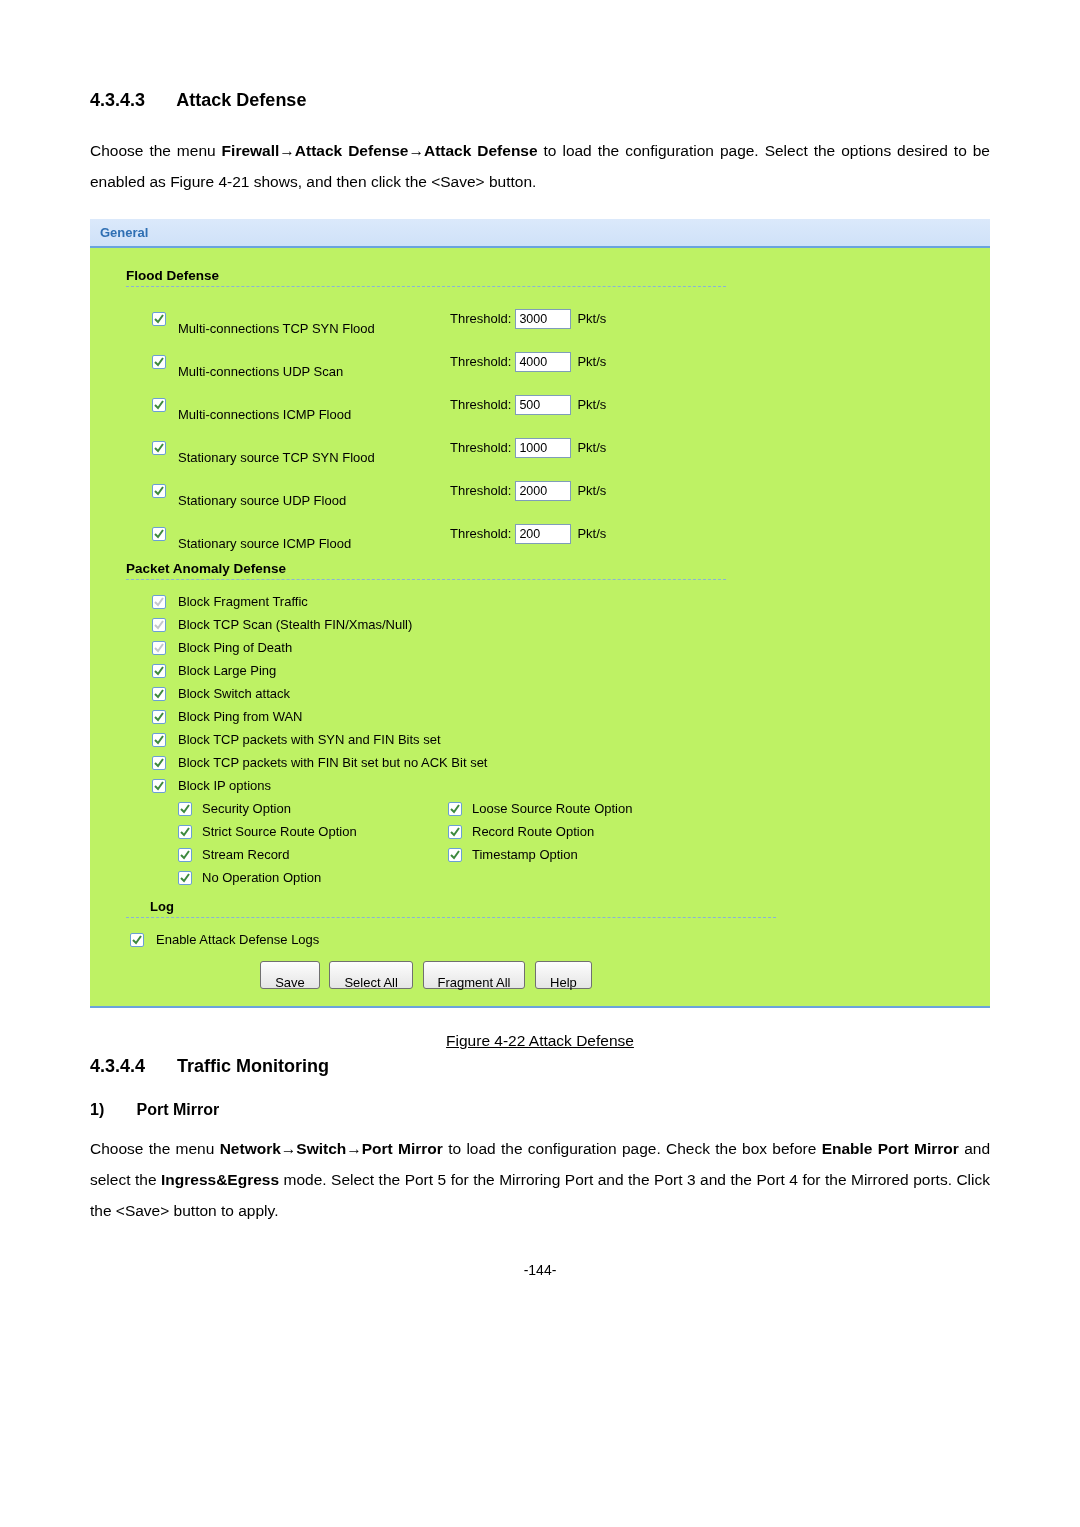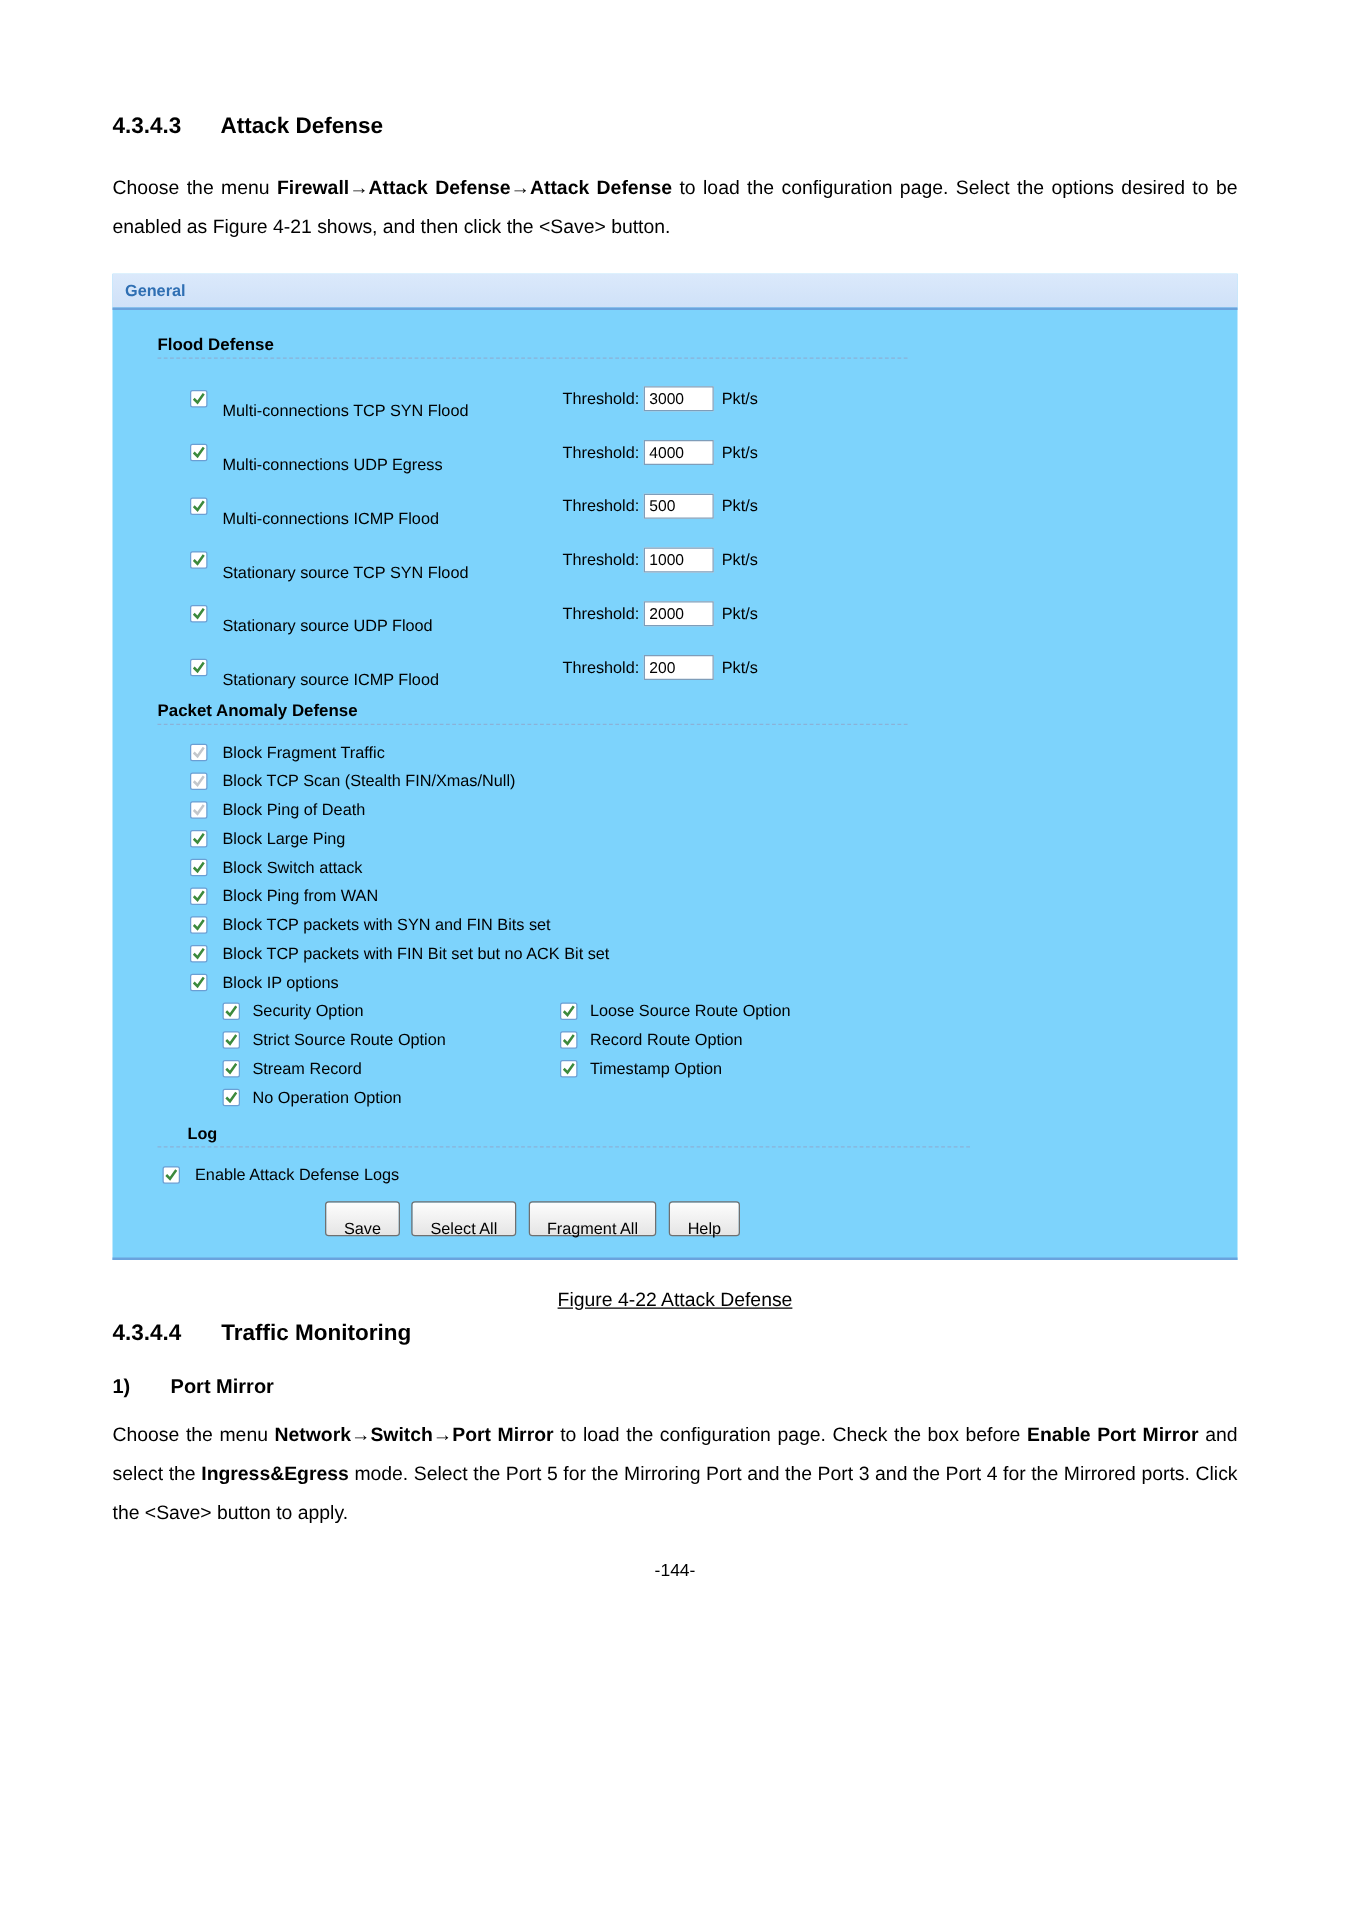--- a/index.html
+++ b/index.html
@@ -30,21 +30,21 @@
   }
   .h4 {
     font-size: 16px;
     font-weight: bold;
     margin: 22px 0 14px 0;
     font-family: Arial, sans-serif;
   }
 
   
   .config {
-    background:#7dd3fc;
+    background:#bef264;
     font-family: Verdana, Arial, sans-serif;
     font-size: 13px;
     margin-bottom: 8px;
   }
   .general-bar {
     background: linear-gradient(#dbe9fb,#cfe1f8);
     padding: 6px 10px;
     color: #2f6fb3;
     font-weight: bold;
     font-size: 13px;
@@ -140,21 +140,21 @@
   .fig-caption {
     text-align:center;
     font-size: 15.5px;
     margin: 24px 0 6px 0;
     font-family: Arial, sans-serif;
     text-decoration: underline;
   }
   .footer-pn {
     text-align:center;
     font-size:14px;
-    margin-top: 22px;
+    margin-top: 36px;
   }
 </style>
 </head>
 <body>
 
 <div class="page">
 
   <div class="h3">
     <span class="secno">4.3.4.3</span>
     <span>Attack Defense</span>
@@ -181,21 +181,21 @@
         <span class="thresh-lbl">Threshold:</span>
         <input class="thresh-input" value="3000" style="">
         <span class="unit">Pkt/s</span>
       </div>
       <div class="row">
         <span class="cb">
             <svg width="10" height="10">
               <polyline points="1,5 4,8 9,1" fill="none" stroke="#3d8a3d" stroke-width="2"></polyline>
             </svg>
           </span>
-        <span class="lbl">Multi-connections UDP Egress</span>
+        <span class="lbl">Multi-connections UDP Scan</span>
         <span class="thresh-lbl">Threshold:</span>
         <input class="thresh-input" value="4000" style="">
         <span class="unit">Pkt/s</span>
       </div>
       <div class="row">
         <span class="cb">
             <svg width="10" height="10">
               <polyline points="1,5 4,8 9,1" fill="none" stroke="#3d8a3d" stroke-width="2"></polyline>
             </svg>
           </span>

